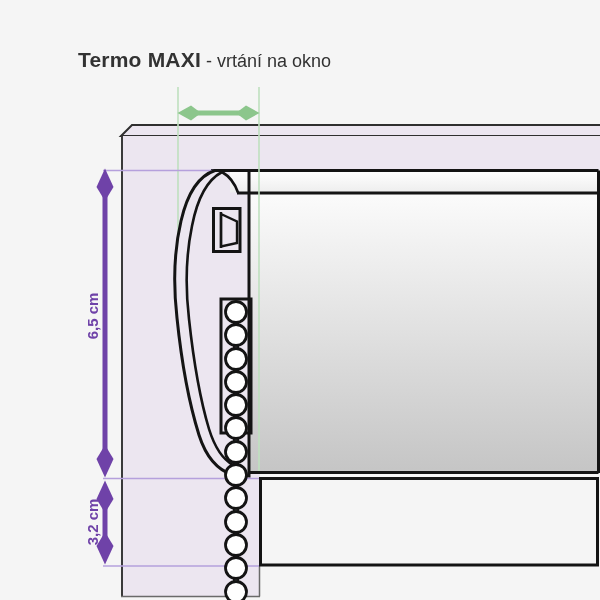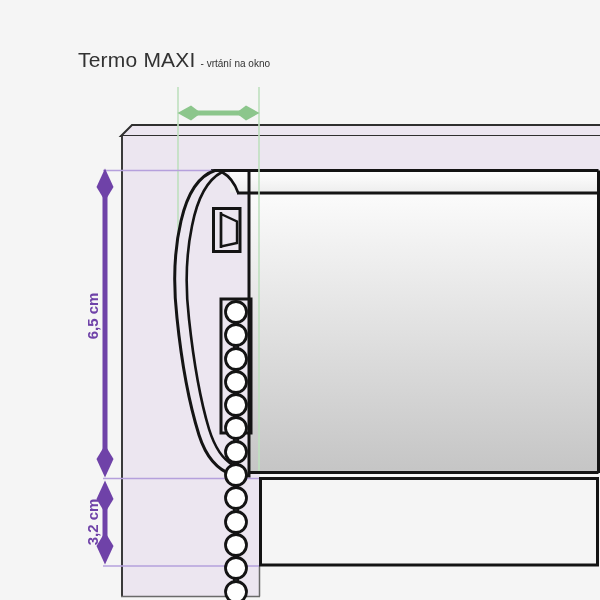--- a/index.html
+++ b/index.html
@@ -2,22 +2,22 @@
 <html><head>
 <meta charset="utf-8">
 <style>
   html,body{margin:0;padding:0;}
   body{width:600px;height:600px;overflow:hidden;background:#f5f5f5;
        font-family:"Liberation Sans", sans-serif;}
   .canvas{position:relative;width:600px;height:600px;background:#f5f5f5;}
   svg{position:absolute;left:0;top:0;}
 
   .title{position:absolute;left:78px;top:48px;color:#323232;white-space:nowrap;}
-  .title .product{font-size:21px;font-weight:400;letter-spacing:.2px;}
-  .title .subtitle{font-size:10px;font-weight:400;margin-left:5px;}
+  .title .product{font-size:21px;font-weight:700;letter-spacing:.2px;}
+  .title .subtitle{font-size:18px;font-weight:400;margin-left:5px;}
 
   .dim-label{position:absolute;font-weight:700;font-size:15px;white-space:nowrap;}
   .dim-green{left:148px;top:86px;width:140px;text-align:center;color:#8cc68c;}
   .dim-rot{transform:translate(-50%,-50%) rotate(-90deg);color:#6f42a8;}
   .dim-65{left:92px;top:316px;}
   .dim-32{left:92px;top:522px;}
 
   
   .blk{stroke:#141414;fill:none;}
   .frame-fill{fill:#ece6f0;}

